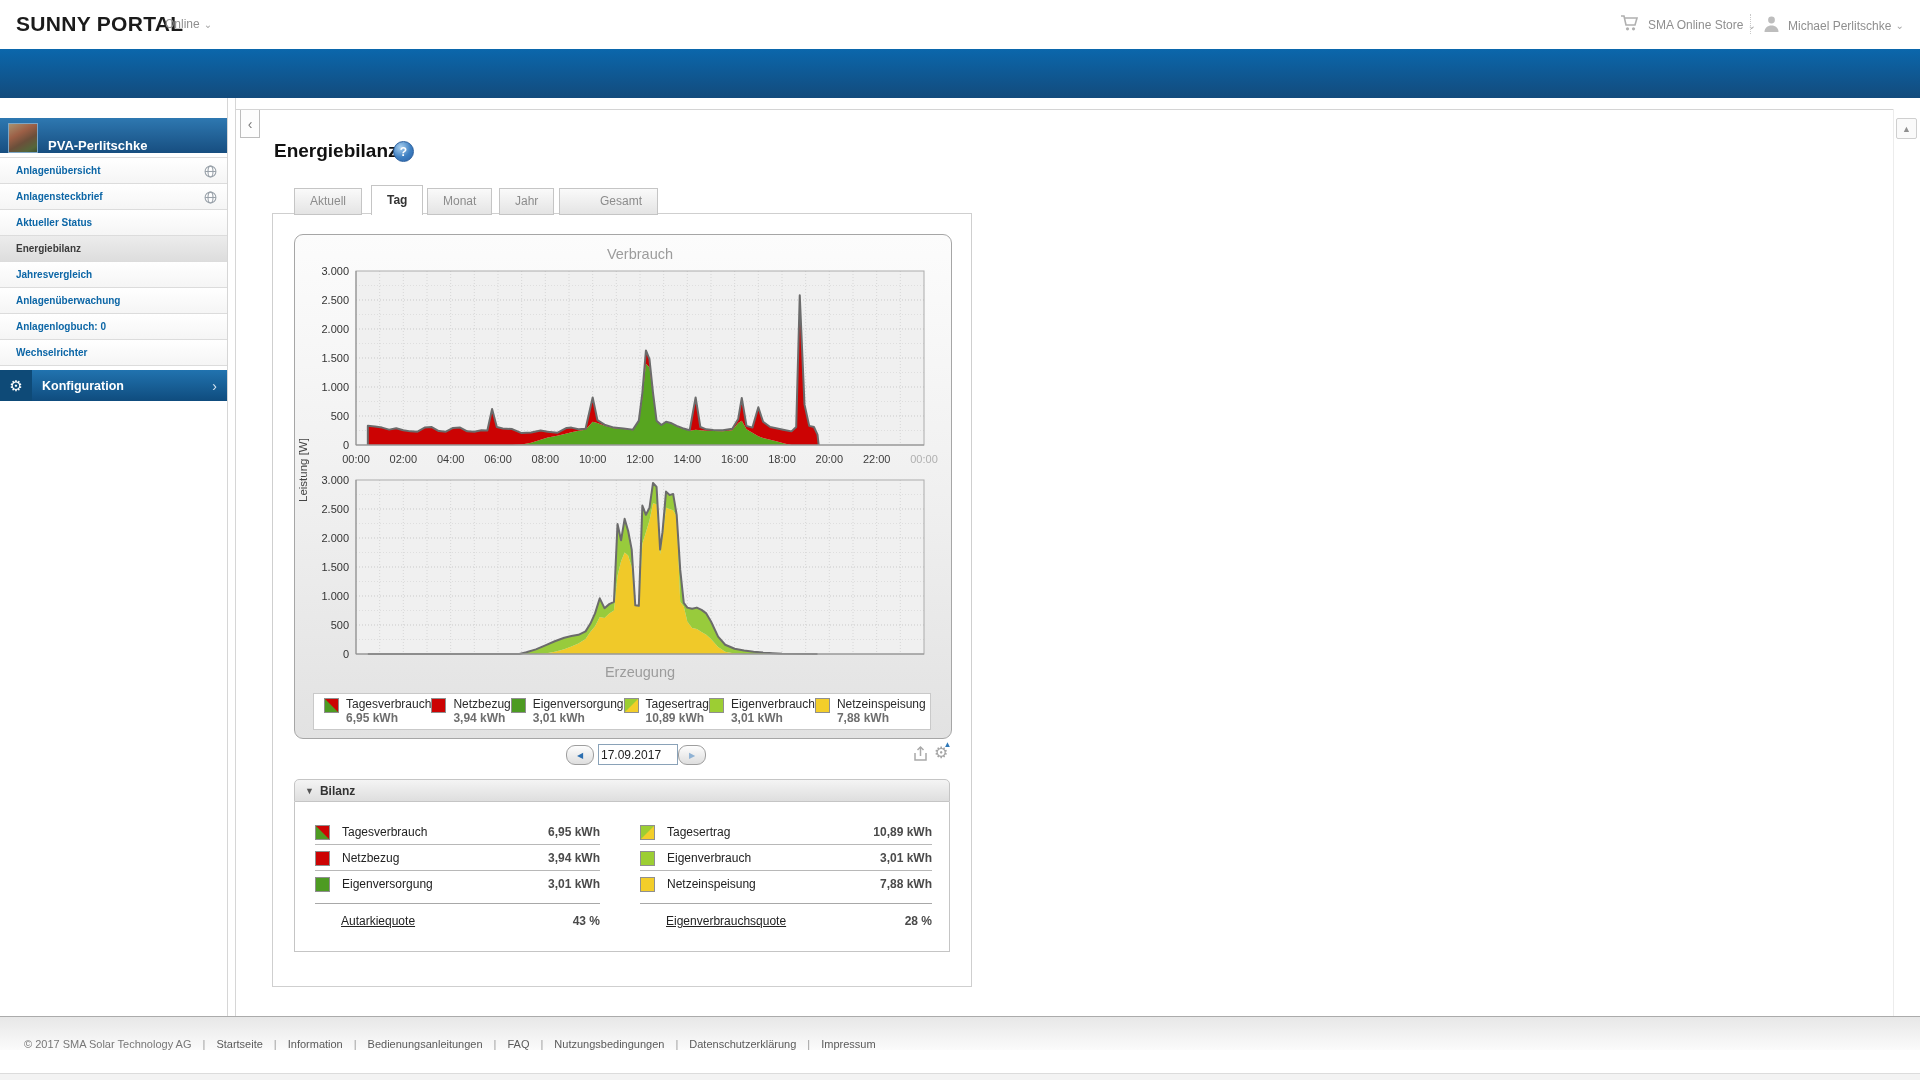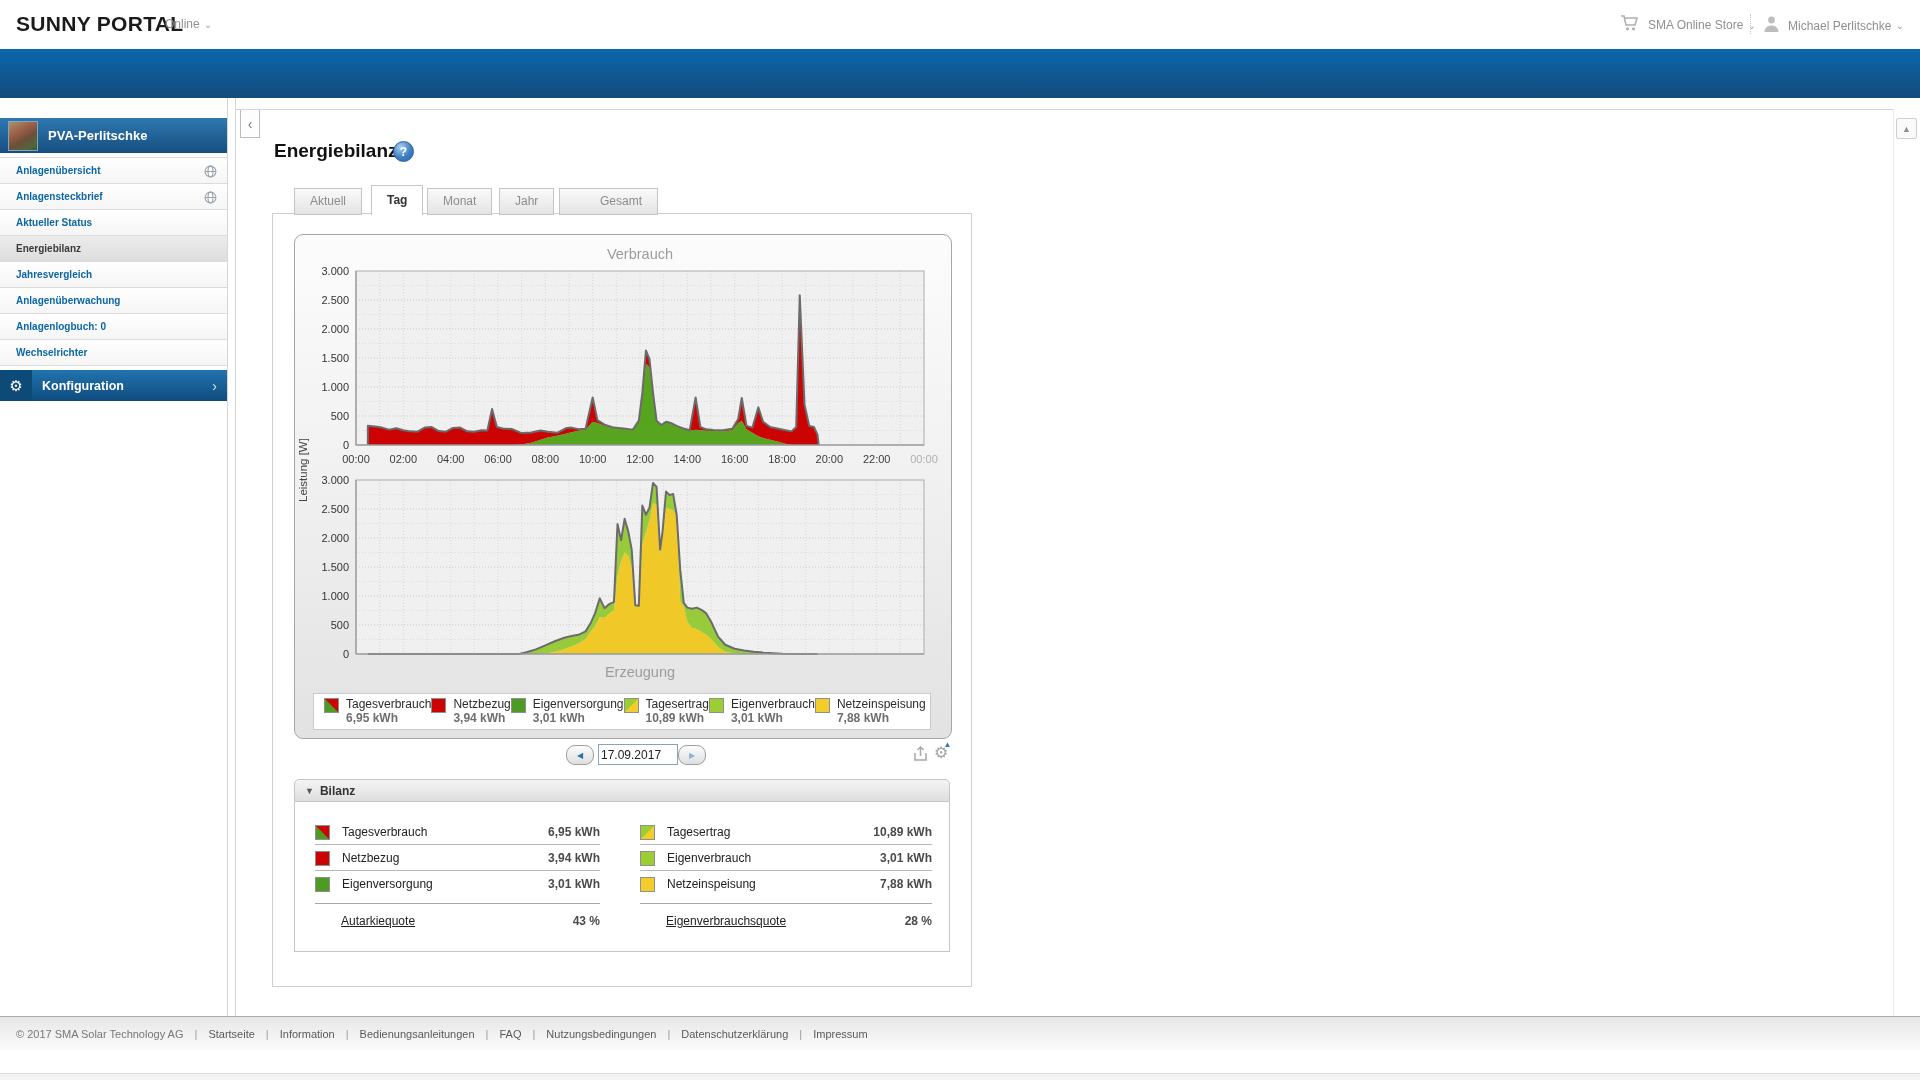--- a/index.html
+++ b/index.html
@@ -19,21 +19,21 @@
   .hicon{margin-right:8px;display:inline-block;}
 
   
   #bluebar{left:0;top:49px;width:1920px;height:49px;
            background:linear-gradient(#0b67ac,#134b7c);}
 
   
   #side-line1{left:227px;top:98px;height:918px;border-left:1px solid #d6d6d6;width:0;}
   #side-line2{left:235px;top:98px;height:918px;border-left:1px solid #d6d6d6;width:0;}
   #plant-card{left:0;top:118px;width:227px;height:35px;
-              background:linear-gradient(#2e78b1,#174e80);display:flex;align-items:center;cursor:pointer;}
+              background:linear-gradient(#2e78b1,#174e80);display:flex;align-items:flex-end;cursor:pointer;}
   #plant-photo{width:28px;height:28px;margin-left:8px;border:1px solid #7da6c6;
                background:linear-gradient(150deg,#a9926f 0%,#9c5f46 35%,#6b4f3a 60%,#55663a 85%,#3f5230 100%);}
   #plant-name{color:#fff;font-weight:bold;font-size:13px;margin-left:10px;}
   #menu{left:0;top:157px;width:227px;}
   .mitem{position:relative;height:25px;border-bottom:1px solid #dcdcdc;display:flex;align-items:center;
          background:linear-gradient(#ffffff,#f5f5f5);cursor:pointer;}
   .mitem:first-child{border-top:1px solid #dcdcdc;}
   .mitem span.lbl{margin-left:16px;font-size:10px;font-weight:bold;color:#0c66a6;}
   .mitem.sel{background:linear-gradient(#ececec,#dddddd);}
   .mitem.sel span.lbl{color:#3a3a3a;}
@@ -120,22 +120,22 @@
   .b-row{display:flex;align-items:center;height:25px;border-bottom:1px solid #b8b8b8;}
   .b-row.nb{border-bottom:none;}
   .b-row .blbl{margin-left:12px;font-size:12px;color:#222;}
   .bval{margin-left:auto;font-size:12px;font-weight:bold;color:#4a4a4a;}
   .bsep{height:1px;background:#a8a8a8;margin-top:7px;}
   .b-quote{display:flex;align-items:center;height:26px;margin-top:4px;}
   .b-quote .blbl{margin-left:26px;font-size:12px;color:#222;text-decoration:underline;}
 
   
   #footer{left:0;top:1016px;width:1920px;height:34px;border-top:1px solid #ababab;
-          background:linear-gradient(#e7e7e7,#fbfbfb);display:flex;align-items:center;
-          font-size:11px;color:#777;padding-left:16px;box-sizing:border-box;}
+          background:linear-gradient(#e7e7e7,#fbfbfb);display:flex;align-items:flex-end;
+          font-size:11px;color:#777;padding-left:24px;box-sizing:border-box;}
   .flink{color:#5a5a5a;cursor:pointer;}
   .flink::before{content:"|";color:#9c9c9c;margin:0 11px;cursor:default;}
   #bottom-strip{left:0;top:1073px;width:1920px;height:7px;background:#f3f3f3;border-top:1px solid #dcdcdc;}
 </style>
 </head>
 <body>
 
 <div id="page">
 
   <div class="abs" id="topbar">

